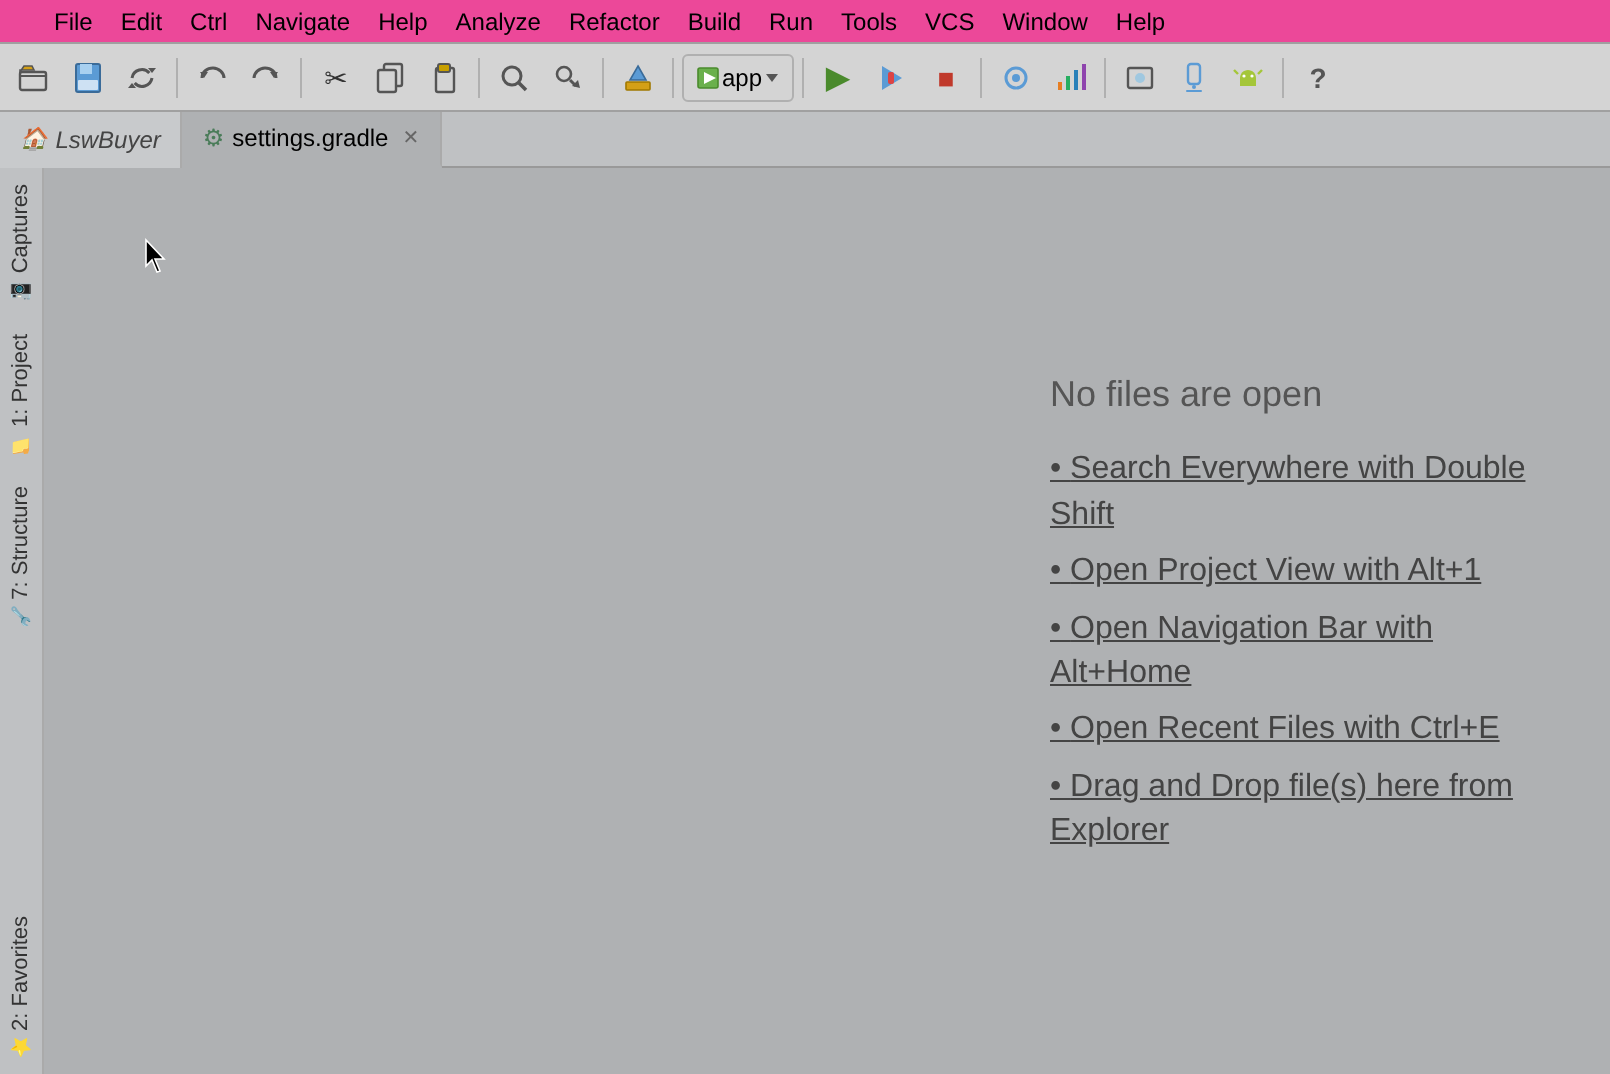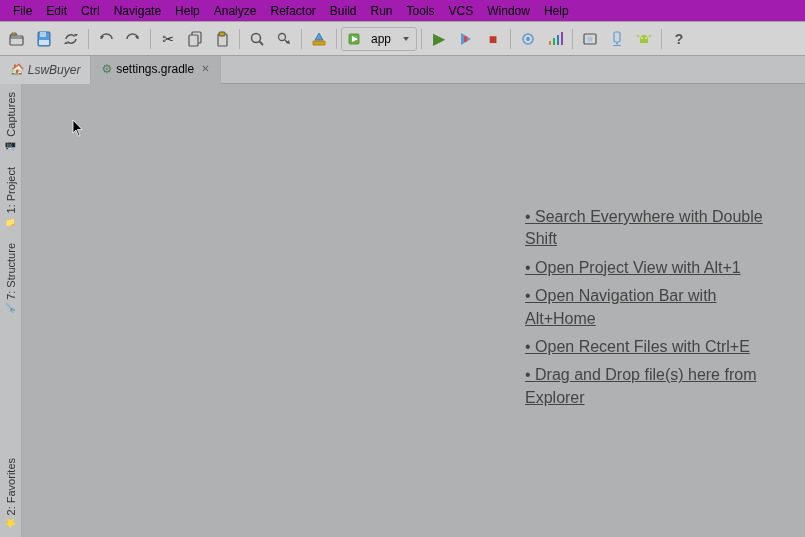--- a/index.html
+++ b/index.html
@@ -10,24 +10,24 @@
       font-size: 12px;
       background: #afb1b3;
       overflow: hidden;
       user-select: none;
     }
 
     
     #menubar {
       display: flex;
       align-items: center;
-      background: #a21caf;
+      background: #ec4899;
       height: 22px;
       border-bottom: 1px solid #a0a0a0;
-      padding: 0 6px;
+      padding: 0 20px;
     }
     .menu-item {
       padding: 2px 7px;
       font-size: 12px;
       cursor: pointer;
       color: #000;
     }
 
     
     #toolbar {
@@ -61,21 +61,21 @@
     .toolbar-run-btn {
       display: flex;
       align-items: center;
       background: #d4d4d4;
       border: 1px solid #b0b0b0;
       border-radius: 3px;
       padding: 2px 6px;
       cursor: pointer;
       font-size: 12px;
       height: 24px;
-      gap: 11px;
+      gap: 1px;
     }
 
     
     #tabs-bar {
       display: flex;
       align-items: center;
       background: #bfc1c3;
       height: 28px;
       border-bottom: 1px solid #999;
       padding: 0;
@@ -374,20 +374,21 @@
     </div>
   </div>
 
   <div id="content-area">
 
     <svg id="cursor" viewBox="0 0 12 18" fill="none" xmlns="http://www.w3.org/2000/svg">
       <path d="M1 1L1 14L4 11L6.5 17L8 16.5L5.5 10.5L10 10.5L1 1Z" fill="black" stroke="white" stroke-width="0.8"></path>
     </svg>
 
     <div id="no-files-panel">
+      <div id="no-files-title">No files are open</div>
 
       <div class="hint-item">
         <span>• </span><span>Search Everywhere with Double Shift</span>
       </div>
       <div class="hint-item">
         <span>• </span><span>Open Project View with Alt+1</span>
       </div>
       <div class="hint-item">
         <span>• </span><span>Open Navigation Bar with Alt+Home</span>
       </div>

